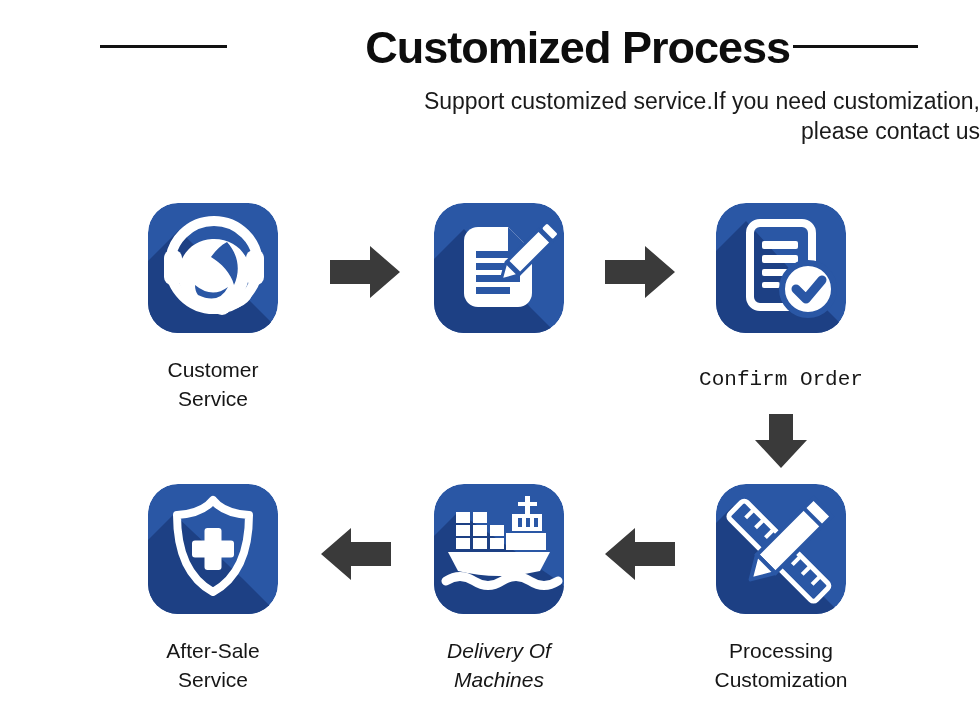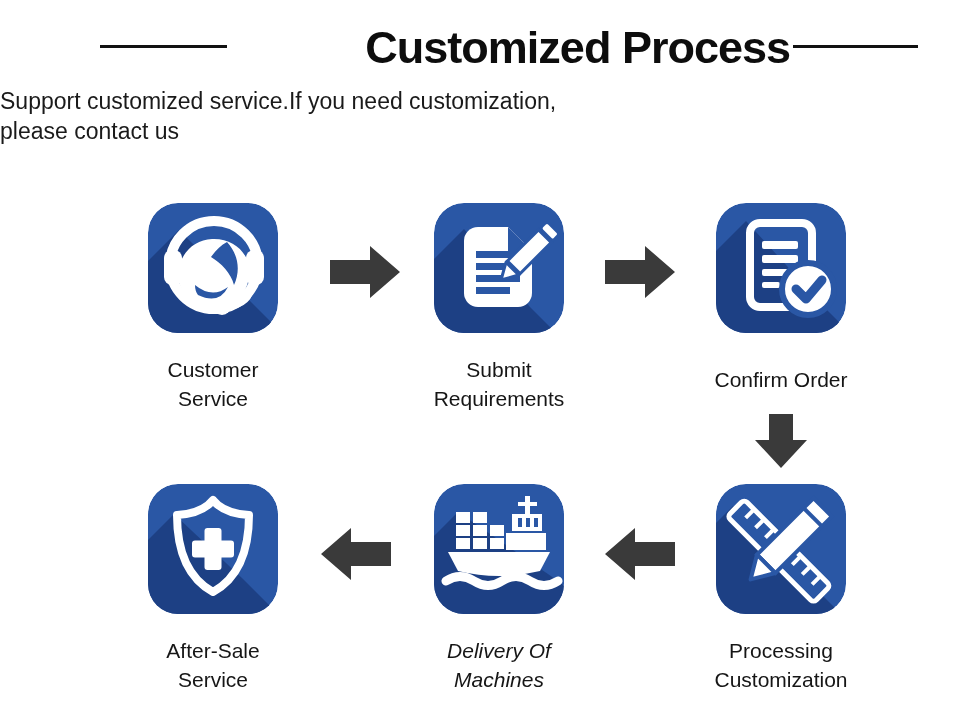--- a/index.html
+++ b/index.html
@@ -14,31 +14,31 @@
     font-family:"Liberation Sans",sans-serif;color:var(--text);
   }
   .title{
     position:absolute;left:230px;width:560px;top:22px;text-align:right;
     font-size:45px;font-weight:bold;letter-spacing:-1px;color:#0d0d0d;white-space:nowrap;
   }
   .rule{position:absolute;top:45px;height:3px;background:#111;}
   .rule.left{left:100px;width:127px;}
   .rule.right{left:793px;width:125px;}
   .subtitle{
-    position:absolute;left:0;width:980px;top:86px;text-align:left;
+    position:absolute;left:0;width:980px;top:86px;text-align:right;
     font-size:23px;line-height:30px;color:#1a1a1a;white-space:pre-line;
   }
   .step{position:absolute;width:130px;height:200px;}
   .step svg.tile{display:block;width:130px;height:130px;}
   .step .label{
     position:absolute;top:152px;left:50%;transform:translateX(-50%);
     width:250px;text-align:center;font-size:21px;line-height:29px;
     color:#161616;white-space:pre-line;
   }
-  .step .label.single{top:162px;}
+  .step .label.single{top:162px;font-family:Liberation Mono, monospace;}
   .arrow{position:absolute;}
   .tile-base{fill:var(--tile-blue);}
   .tile-shadow{fill:var(--tile-shadow);}
   .fill-blue{fill:var(--tile-blue);}
   .stroke-blue{stroke:var(--tile-blue);}
   .arrow-poly{fill:var(--arrow);}
 </style>
 </head>
 <body>
 
@@ -97,22 +97,20 @@
         <rect class="fill-blue" x="42" y="60" width="44" height="7"></rect>
         <rect class="fill-blue" x="42" y="72" width="44" height="7"></rect>
         <rect class="fill-blue" x="42" y="84" width="34" height="7"></rect>
         <g transform="rotate(45 84 60)">
           <rect x="75" y="10" width="18" height="10" rx="3" fill="#fff" class="stroke-blue" stroke-width="3"></rect>
           <rect x="75" y="22" width="18" height="44" fill="#fff" class="stroke-blue" stroke-width="3"></rect>
           <path fill="#fff" class="stroke-blue" stroke-width="3" stroke-linejoin="round" d="M75,68 H93 L84,84 Z"></path>
         </g>
       </g>
     </svg>
-    <div class="label">Submit
-Requirements</div>
   </div>
 
   <div class="arrow" style="left:605px;top:246px;">
     <svg width="70" height="52" viewBox="0 0 70 52">
       <polygon class="arrow-poly" points="0,14 40,14 40,0 70,26 40,52 40,38 0,38"></polygon>
     </svg>
   </div>
 
   <div class="step" style="left:716px;top:203px;">
     <svg class="tile" viewBox="0 0 130 130">

